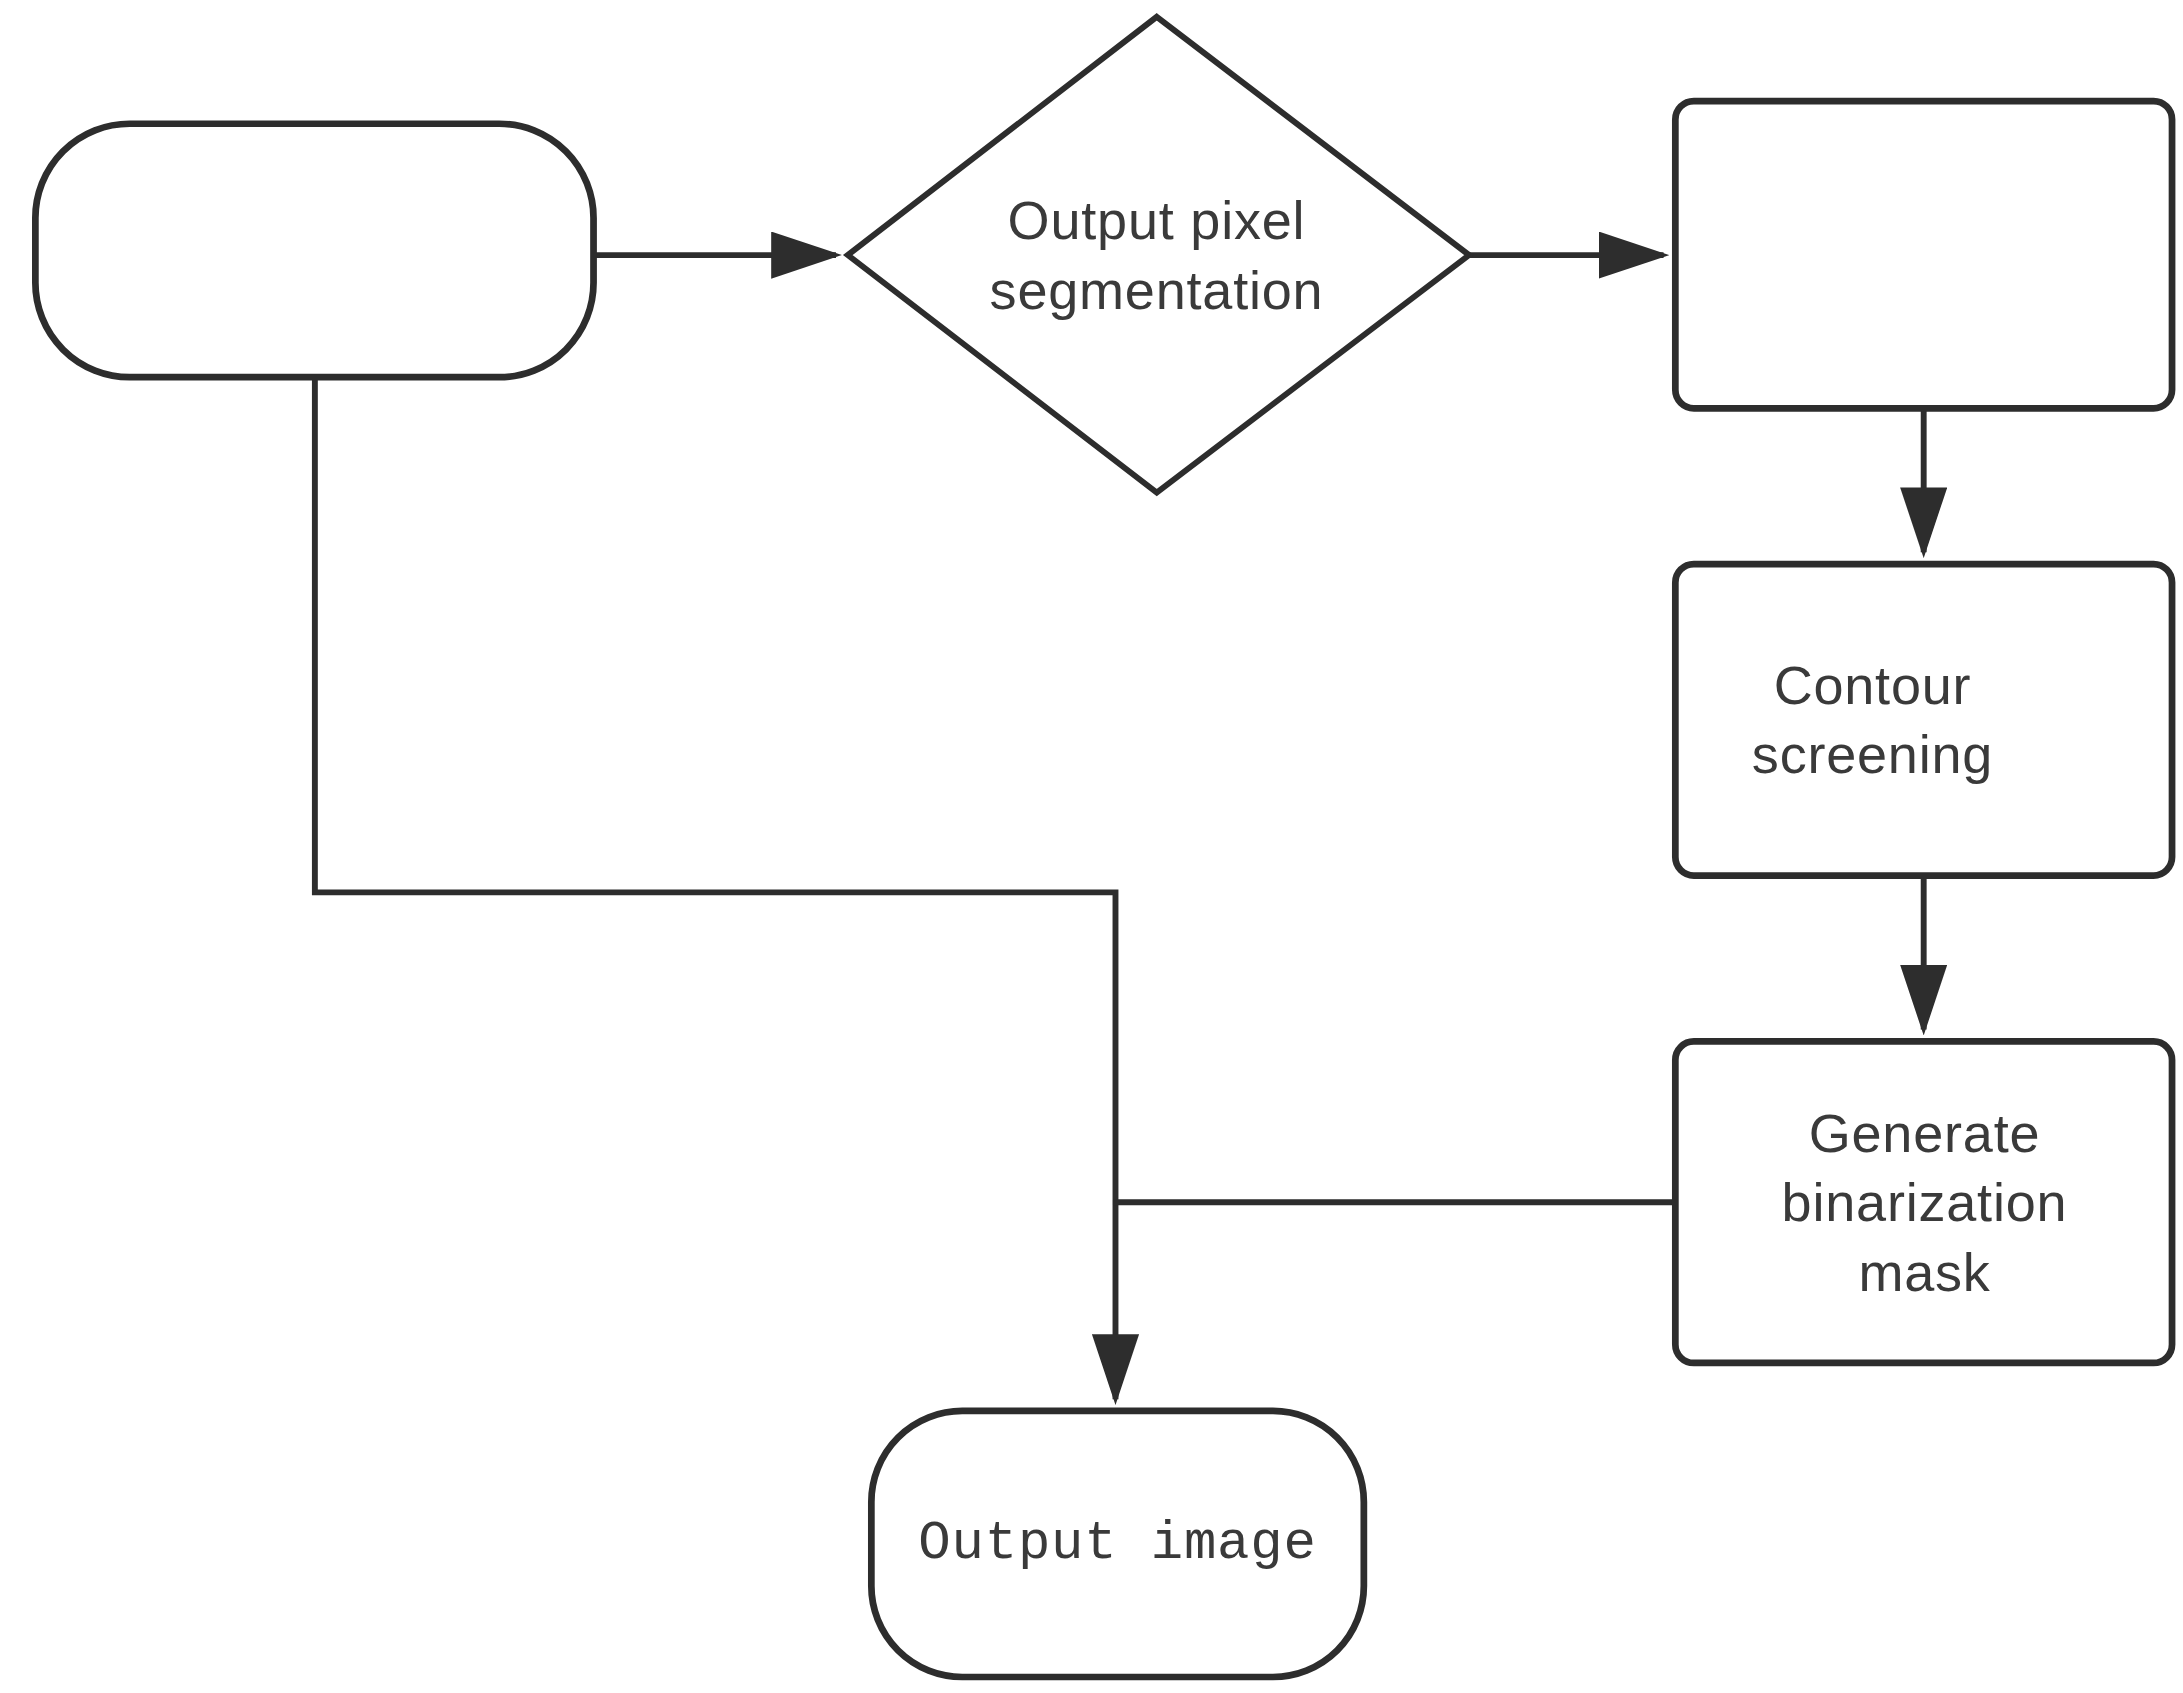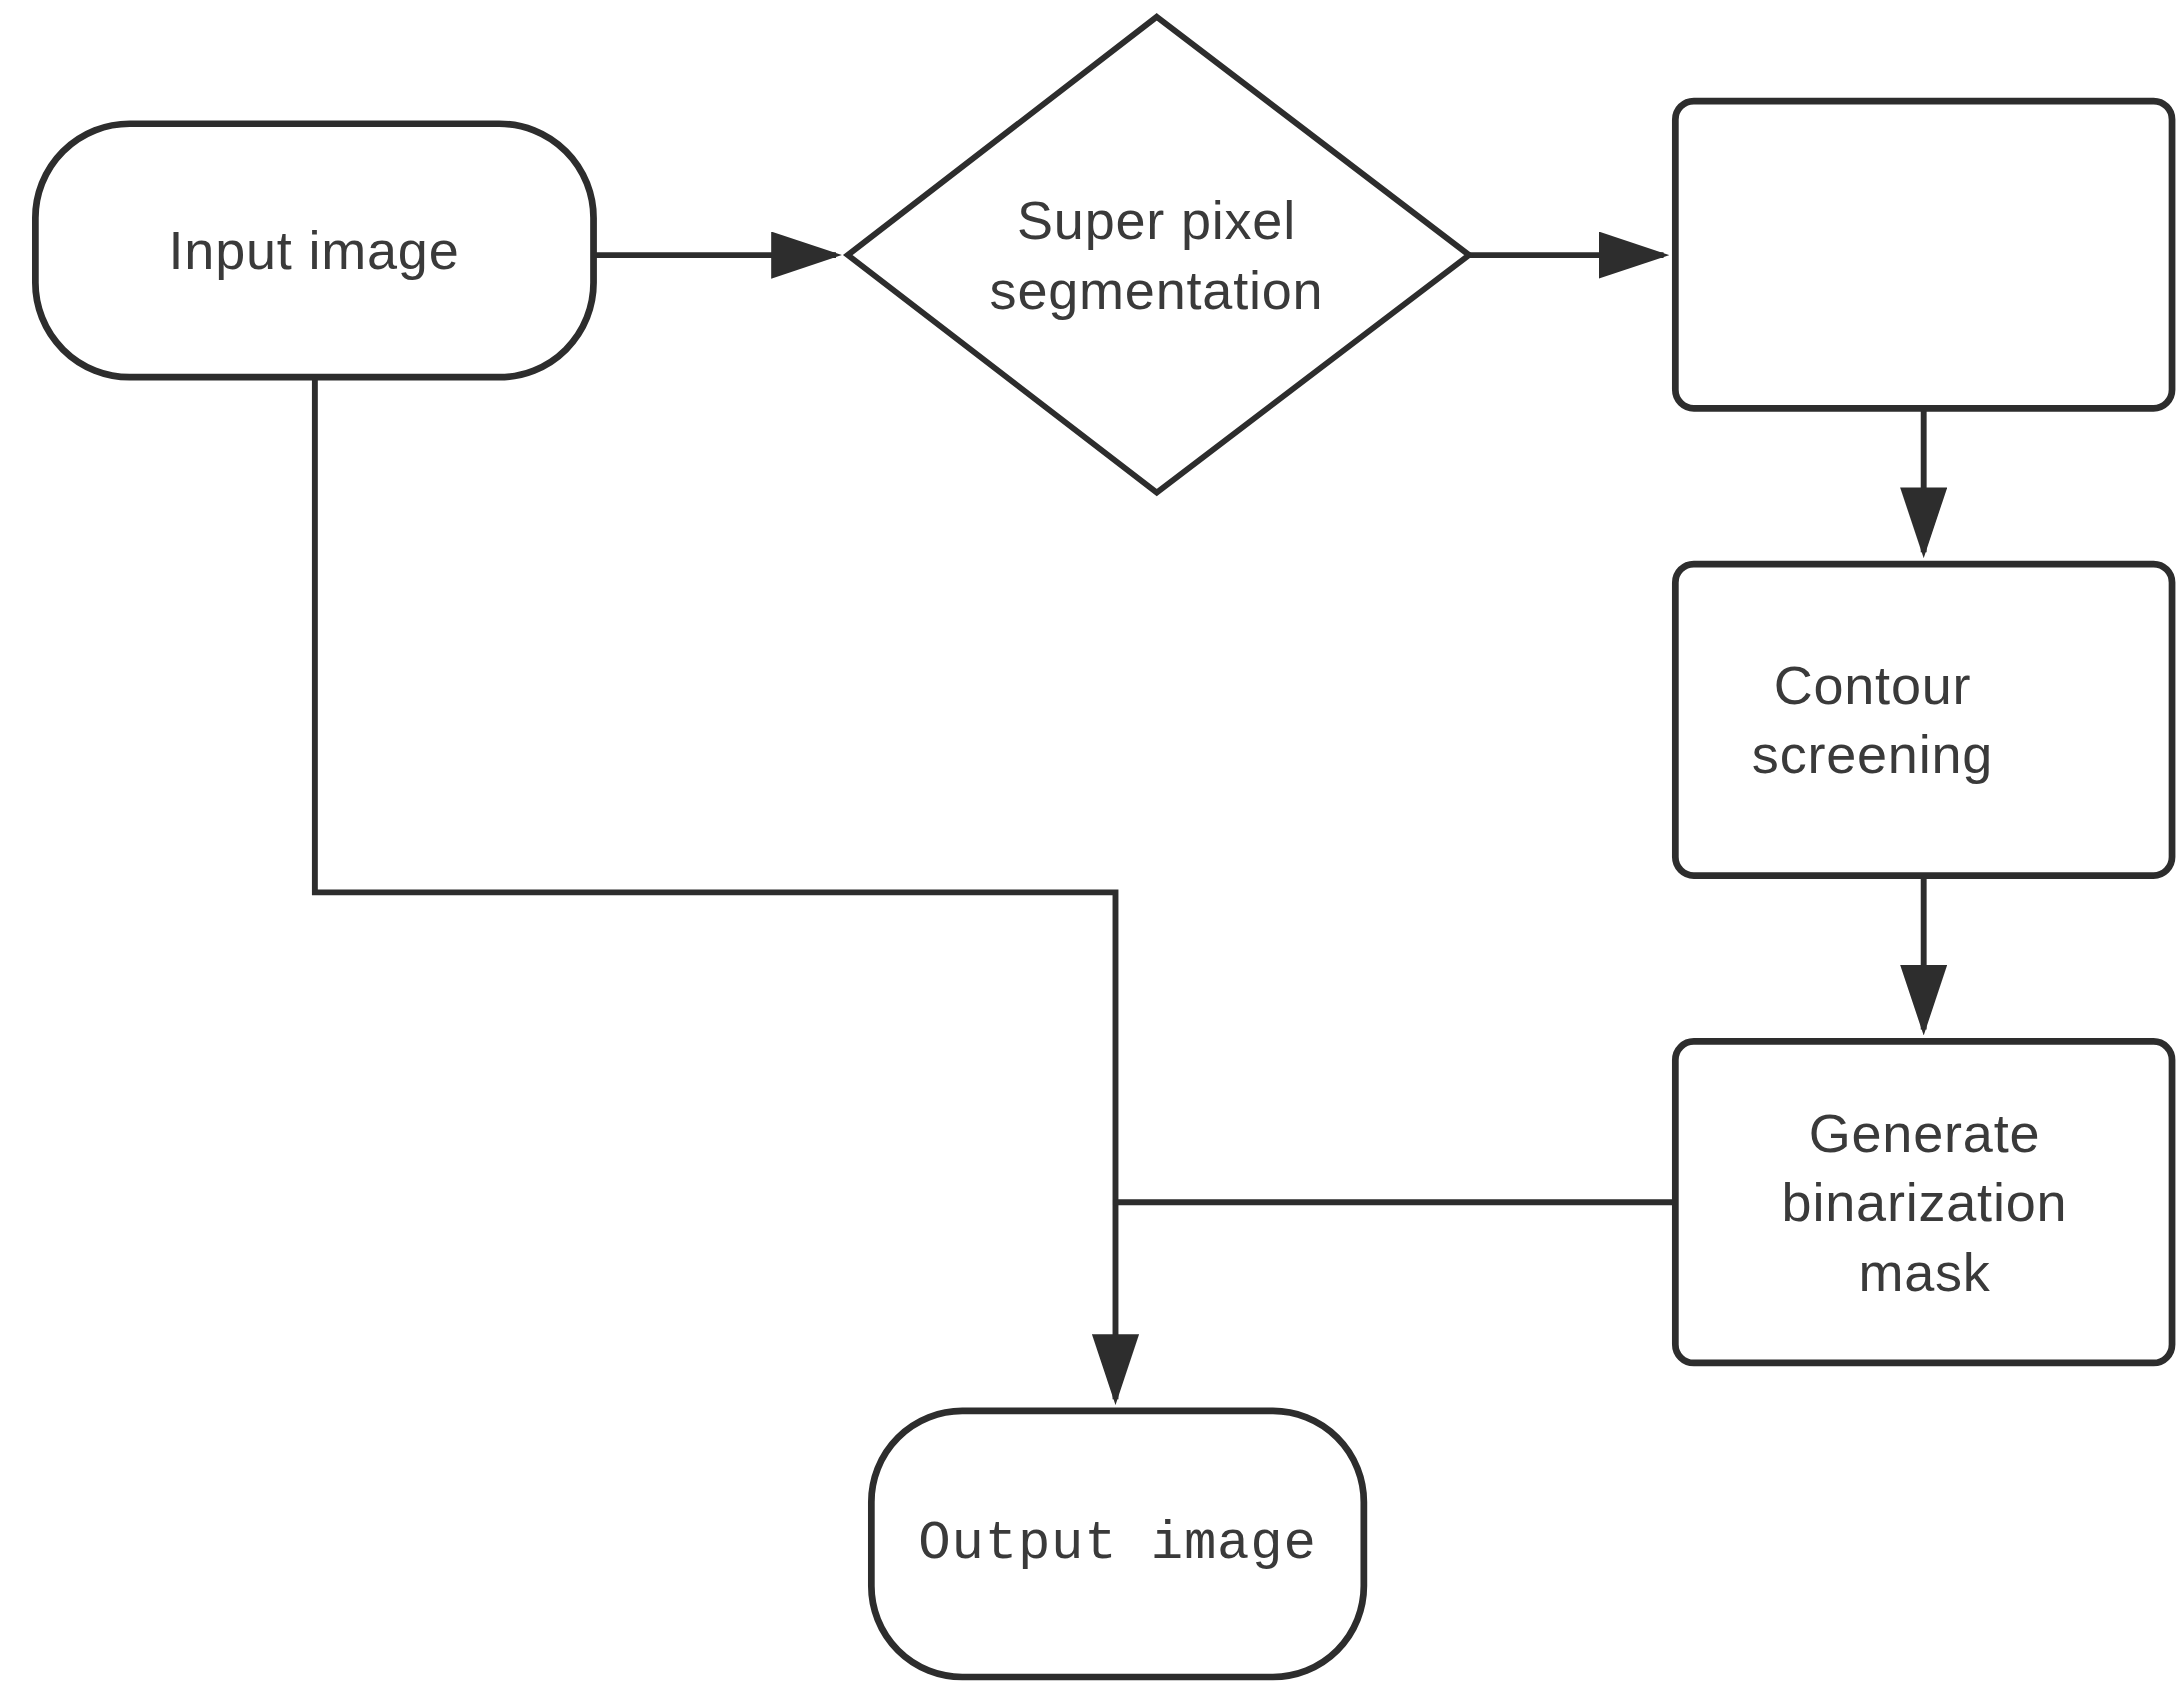--- a/index.html
+++ b/index.html
@@ -57,23 +57,22 @@
     <path d="M1990,1428 L1322,1428" stroke-width="7"></path>
 
     <rect x="42" y="147" width="663" height="301" rx="112" ry="112" fill="#ffffff" stroke-width="8"></rect>
     <polygon points="1374,20 1745,303 1374,585 1007,303" fill="#ffffff" stroke-width="7"></polygon>
     <rect x="1990" y="120" width="590" height="365" rx="22" ry="22" fill="#ffffff" stroke-width="8"></rect>
     <rect x="1990" y="670" width="590" height="370" rx="22" ry="22" fill="#ffffff" stroke-width="8"></rect>
     <rect x="1990" y="1237" width="590" height="382" rx="22" ry="22" fill="#ffffff" stroke-width="8"></rect>
     <rect x="1035" y="1676" width="585" height="316" rx="108" ry="108" fill="#ffffff" stroke-width="8"></rect>
   </svg>
 
-  <div class="node-label" style="left:35px; top:124px; width:558px; height:253px;">Input image</div>
 
-  <div class="node-label" style="left:887px; top:146px; width:539px; height:219px;">Super pixel
+  <div class="node-label" style="left:887px; top:146px; width:539px; height:219px;">Output pixel
 segmentation</div>
 
 
   <div class="node-label" style="left:1624px; top:564px; width:497px; height:312px;">Contour
 screening</div>
 
   <div class="node-label" style="left:1676px; top:1042px; width:497px; height:322px;">Generate
 binarization
 mask</div>
 

